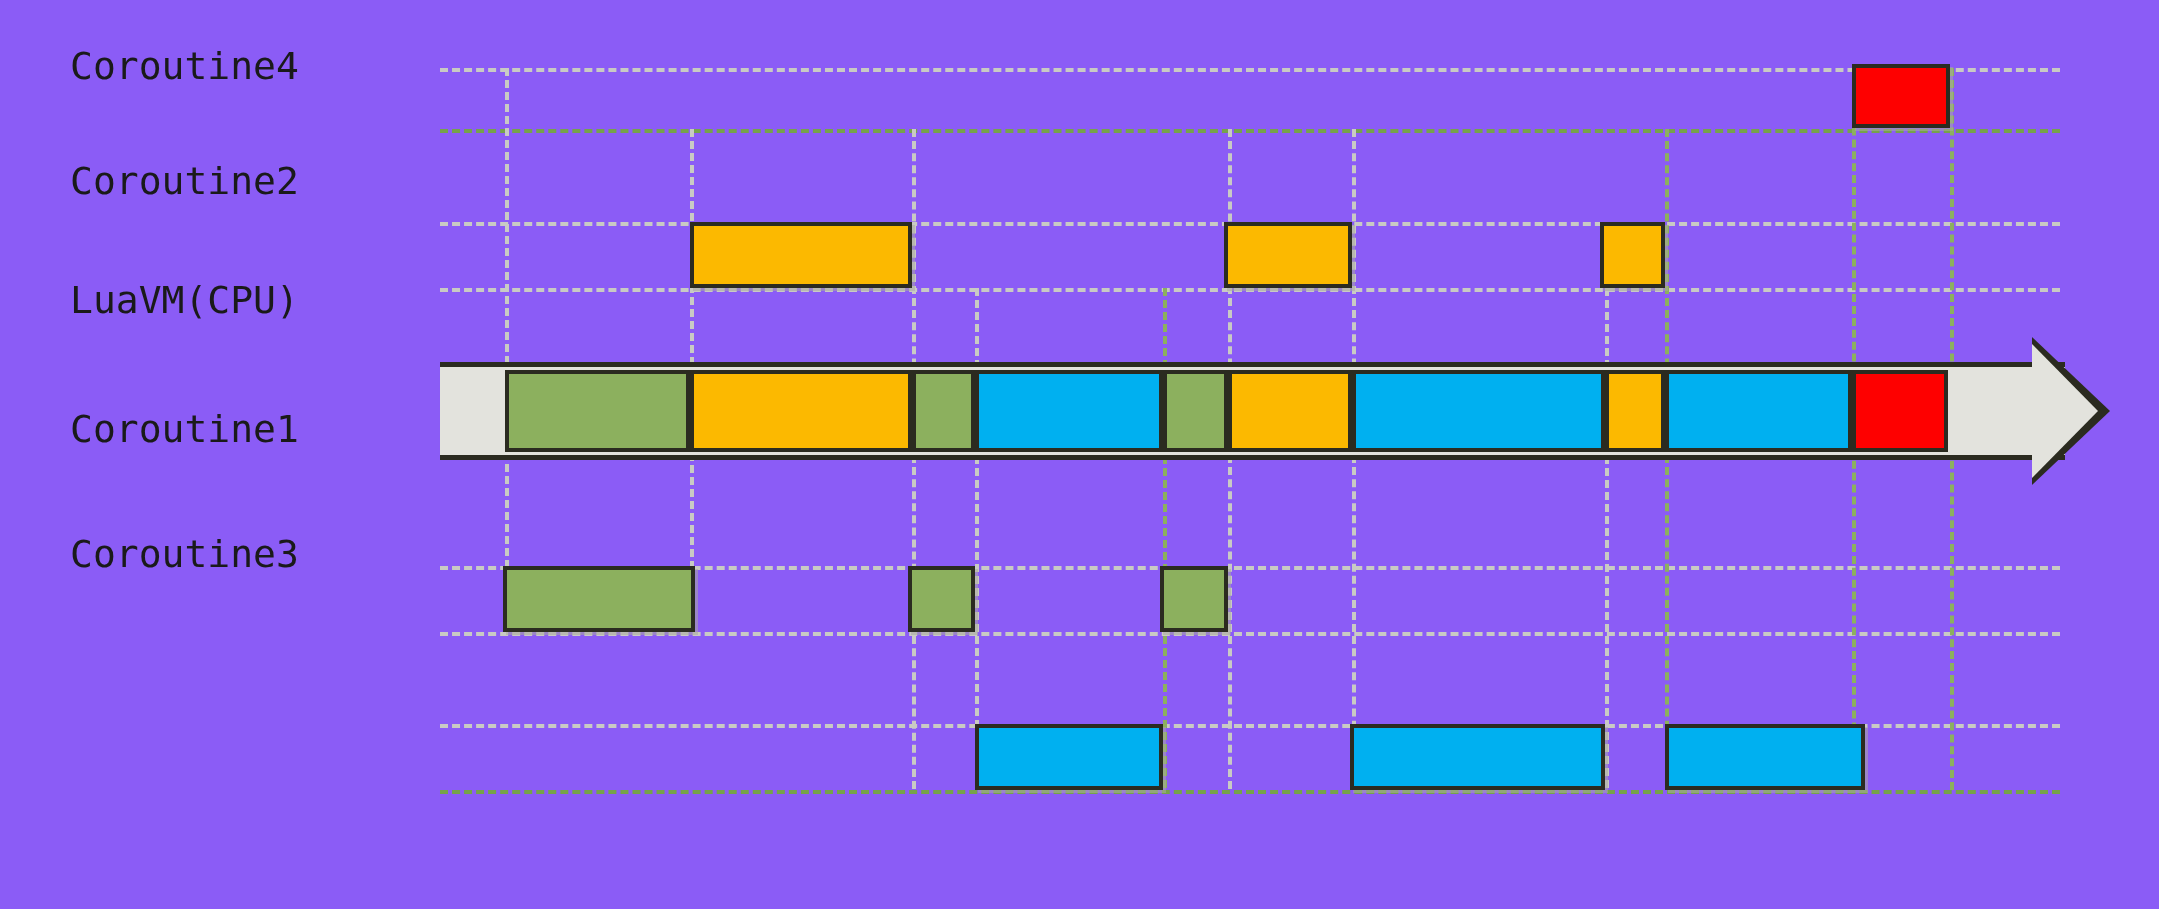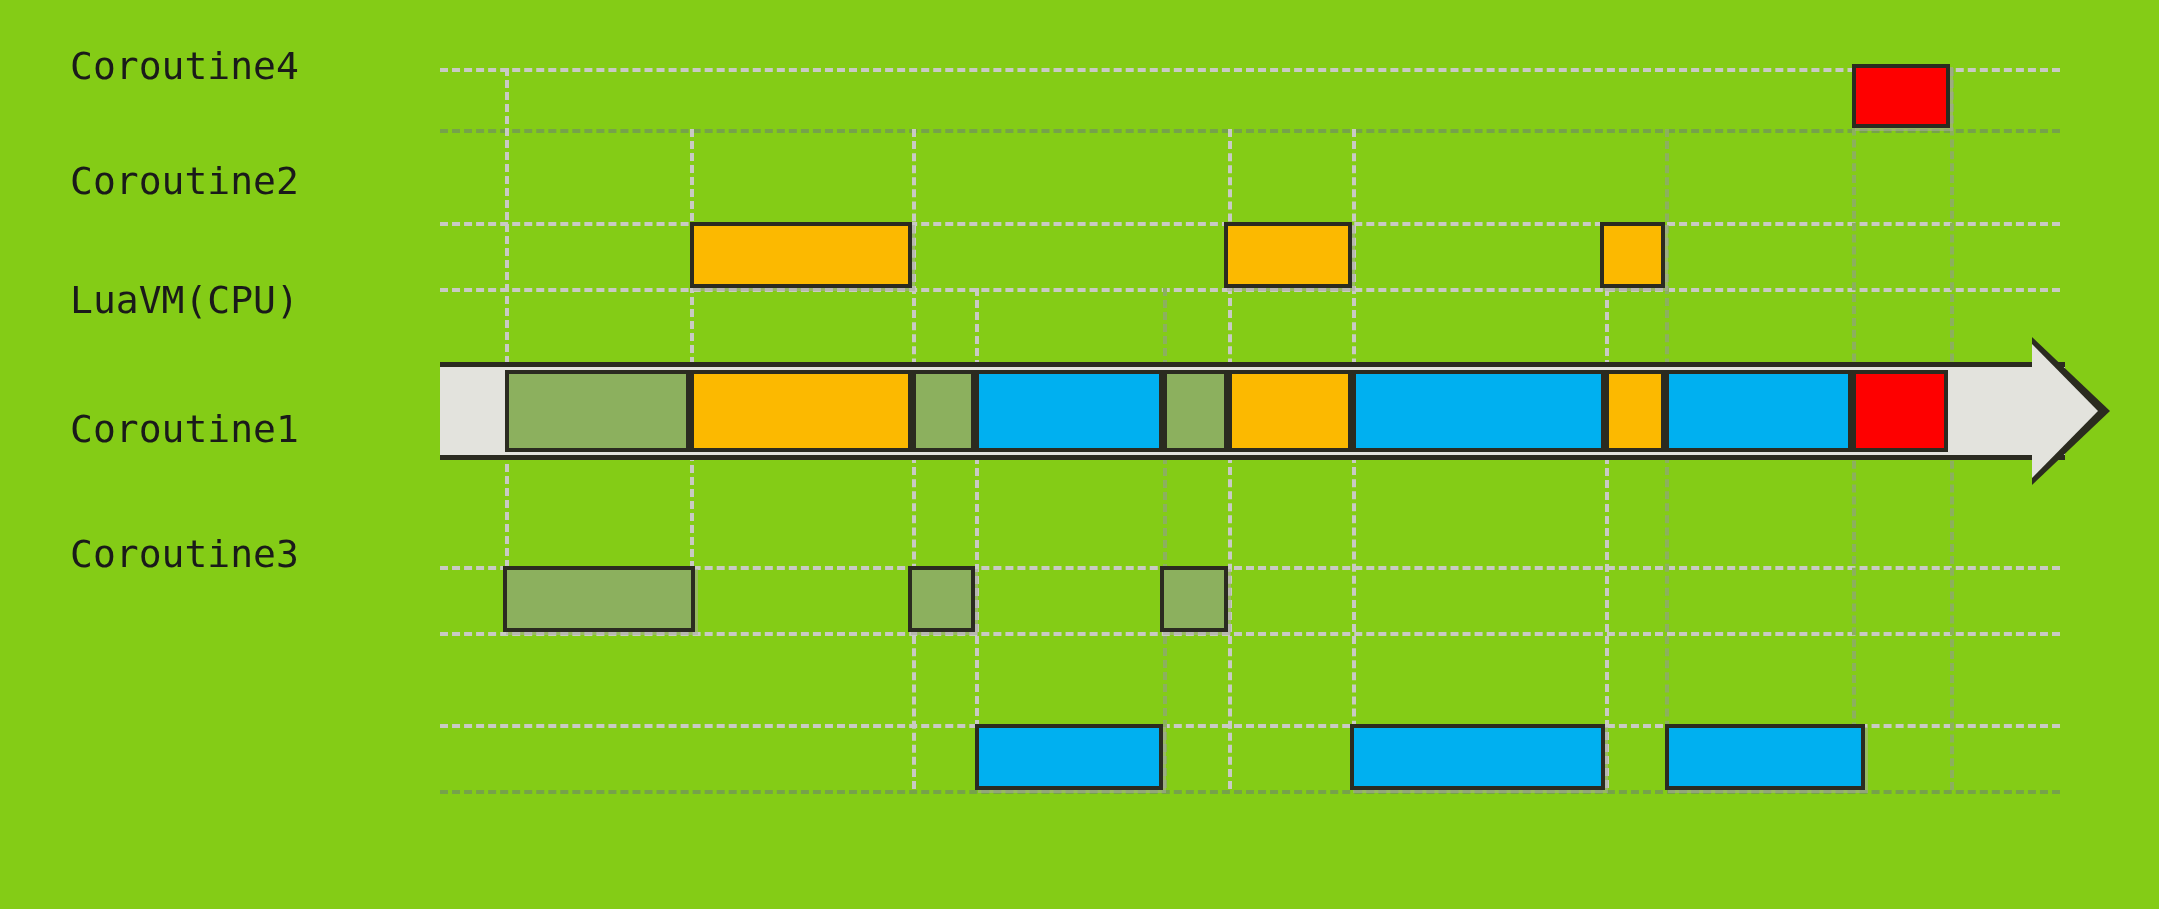--- a/index.html
+++ b/index.html
@@ -1,17 +1,17 @@
 <!DOCTYPE html>
 <html><head>
 <meta charset="utf-8">
 <style>
   html,body{margin:0;padding:0;background:#ffffff;}
   body{width:2159px;height:909px;font-family:"DejaVu Sans Mono","Liberation Mono",monospace;}
-  #stage{position:relative;width:2159px;height:909px;overflow:hidden;background:#84cc16;}
+  #stage{position:relative;width:2159px;height:909px;overflow:hidden;background:#8b5cf6;}
 
   .row-label{
     position:absolute;
     font-family:"DejaVu Sans Mono","Liberation Mono",monospace;
     font-size:38px;
     color:#1a1a1a;
     letter-spacing:0px;
     white-space:nowrap;
     text-align:left;
     line-height:1;

